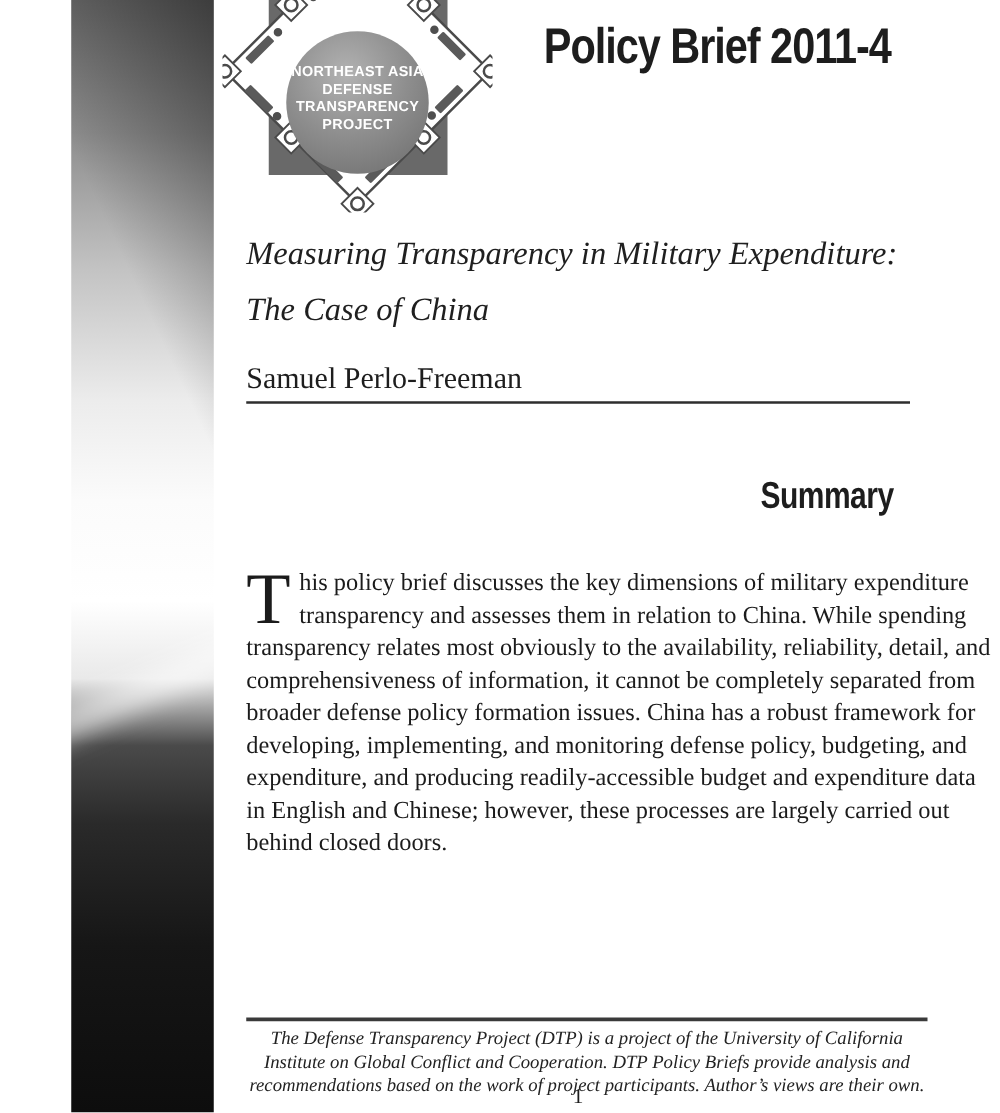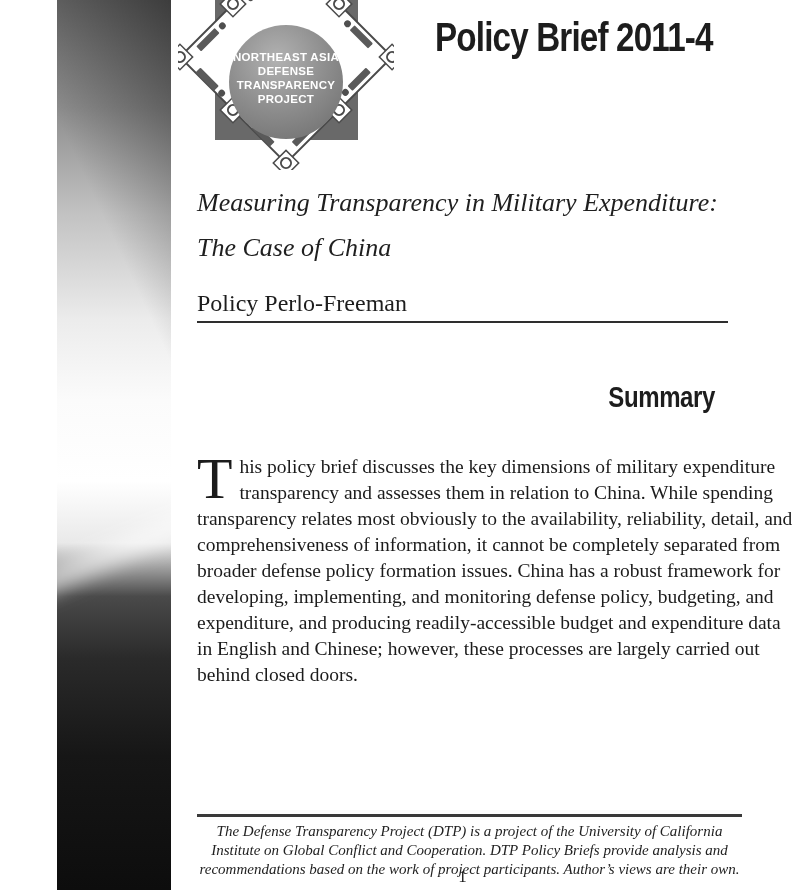--- a/index.html
+++ b/index.html
@@ -128,21 +128,21 @@
       <text x="108" y="103">PROJECT</text>
     </g>
   </svg>
 </div>
 
 <header class="masthead">
   <span class="row"><span class="masthead-title">Policy Brief 2011-4</span></span>
 </header>
 
 <h1 class="article-title" style="margin:0;font-weight:normal;">Measuring Transparency in Military Expenditure: The Case of China</h1>
-<div class="article-author">Policy Perlo-Freeman</div>
+<div class="article-author">Samuel Perlo-Freeman</div>
 <div class="author-rule"></div>
 
 <div class="summary-wrap">
   <span class="summary-heading">Summary</span>
 </div>
 
 <p class="summary-para">
   <span class="dropcap">T</span><span>his policy brief discusses the key dimensions of military expenditure transparency and assesses them in relation to China. While spending transparency relates most obviously to the availability, reliability, detail, and comprehensiveness of information, it cannot be completely separated from broader defense policy formation issues. China has a robust framework for developing, implementing, and monitoring defense policy, budgeting, and expenditure, and producing readily-accessible budget and expenditure data in English and Chinese; however, these processes are largely carried out behind closed doors.</span>
 </p>
 

